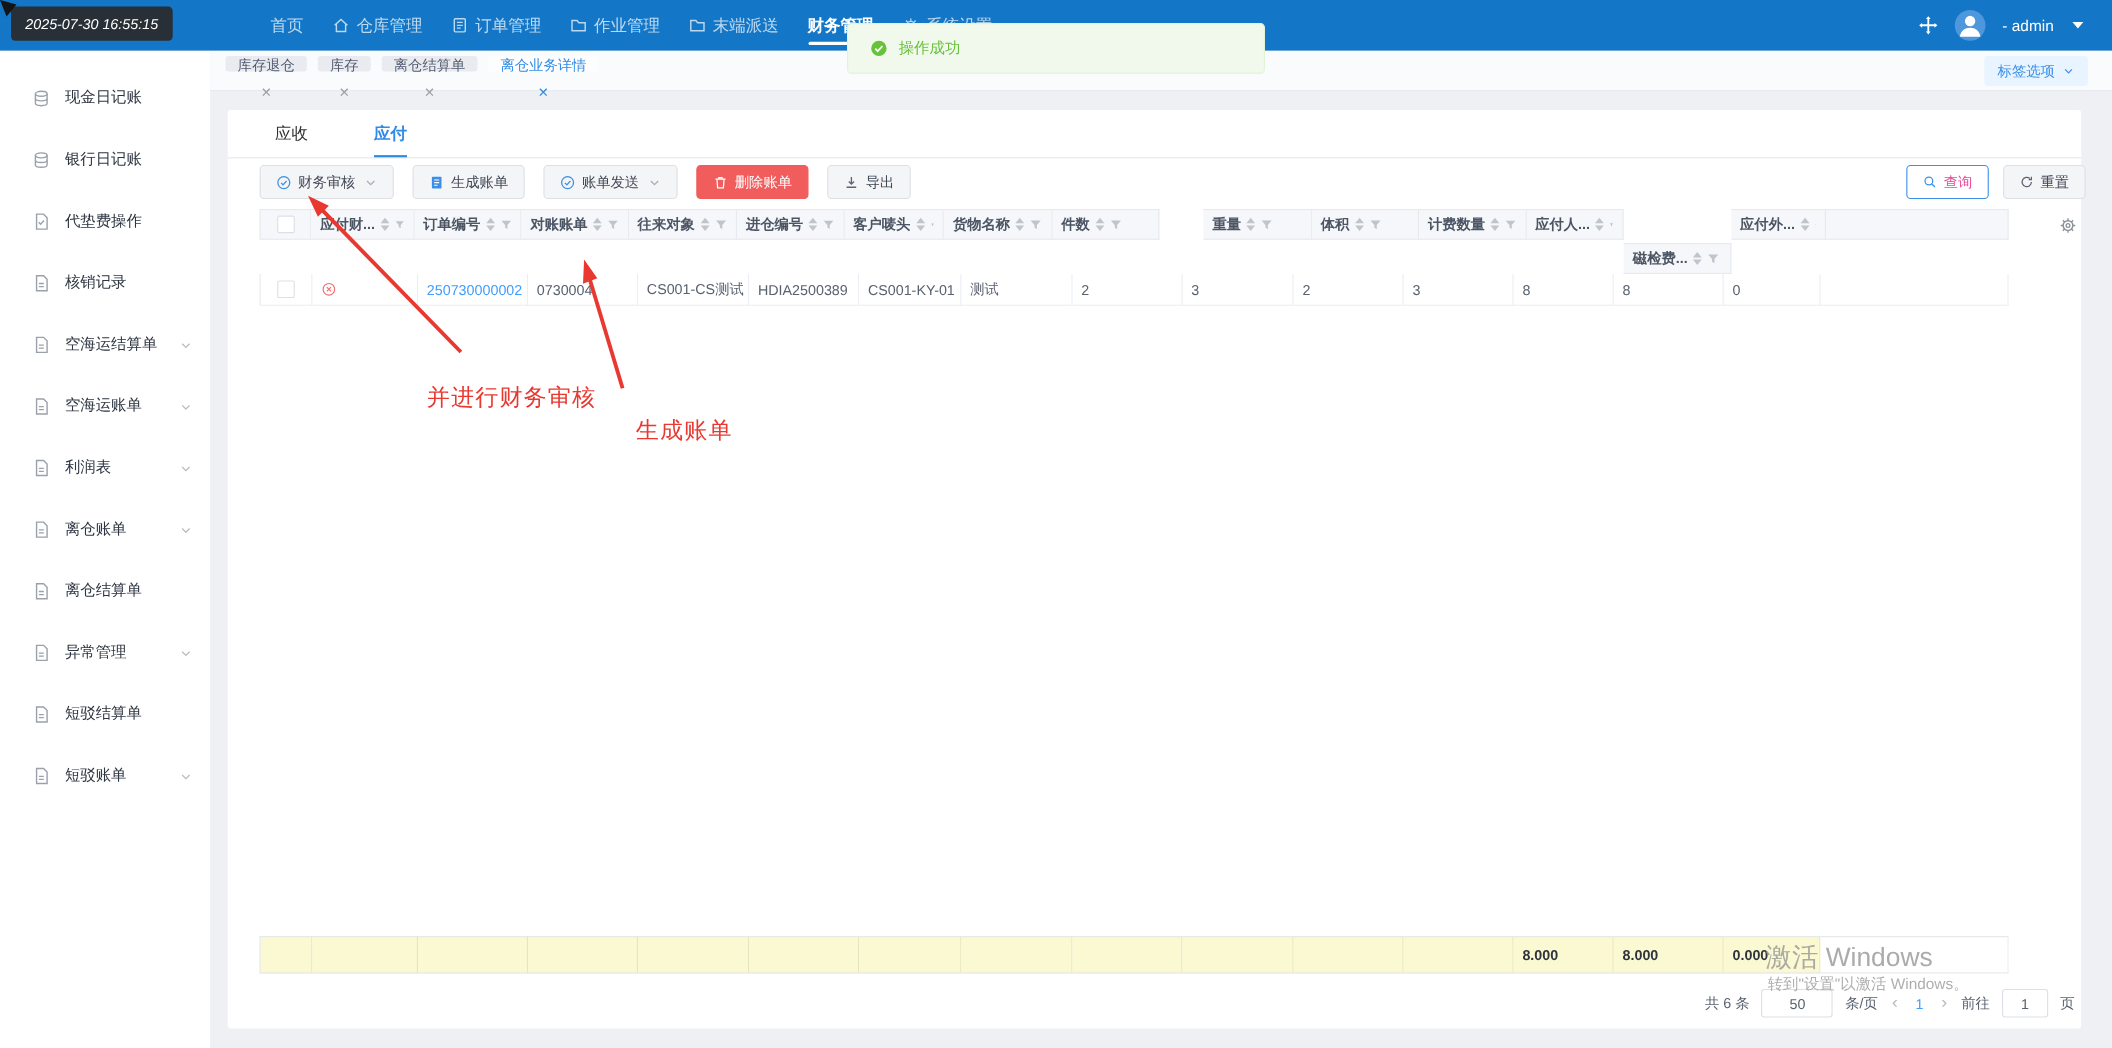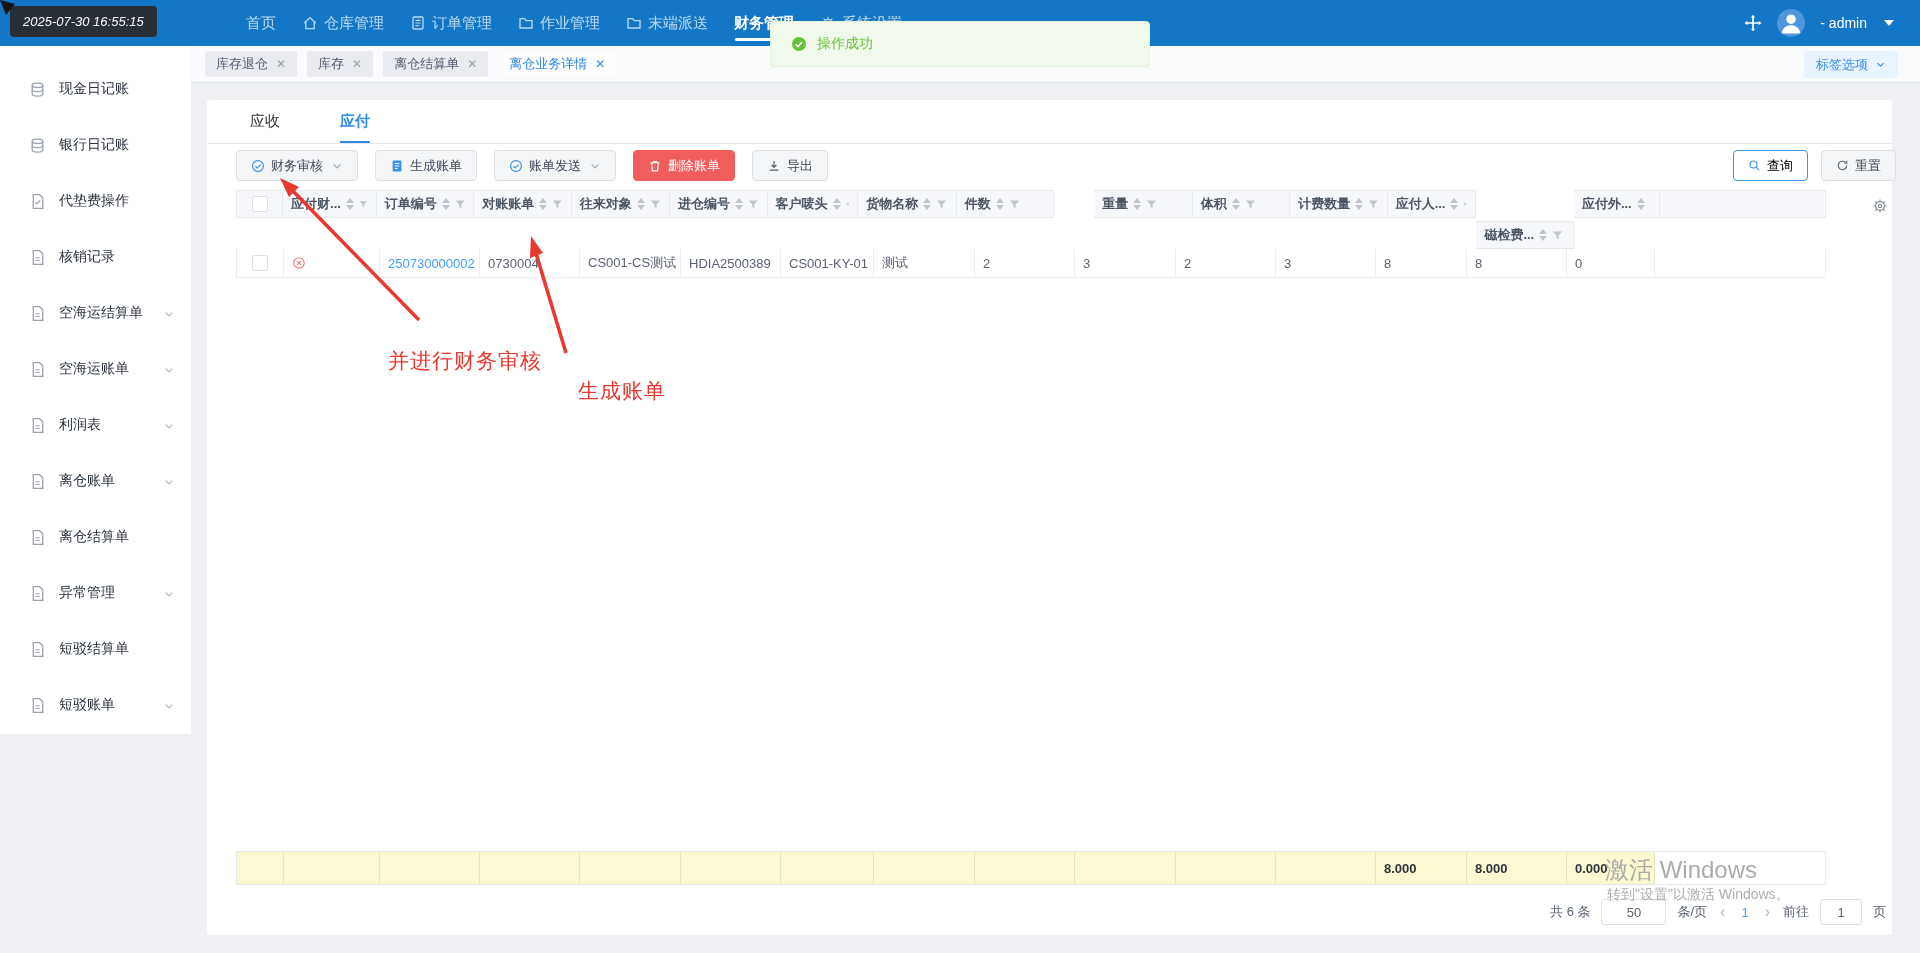--- a/index.html
+++ b/index.html
@@ -21,49 +21,49 @@
   .tooltip{position:absolute;left:10px;top:6px;background:rgba(42,44,48,.96);color:#fff;font-size:13px;padding:8px 13px;border-radius:4px;z-index:97;white-space:nowrap;font-style:italic;}
   .cursor{position:absolute;left:0;top:0;z-index:98;}
 
   
   .toast{position:absolute;left:770px;top:21px;width:380px;height:46px;background:#f0f9eb;border:1px solid #e1f3d8;border-radius:4px;display:flex;align-items:center;gap:10px;padding-left:20px;box-sizing:border-box;z-index:95;}
   .toast-text{color:#67c23a;font-size:14px;}
 
   
   .tabbar{position:absolute;left:191px;top:46px;width:1729px;height:36px;background:#fafbfc;border-bottom:1px solid #e3e6ea;z-index:5;}
   .tabs{position:absolute;left:14px;top:5px;display:flex;gap:10px;}
-  .tabchip{height:26px;display:inline-flex;align-items:center;gap:8px;padding:0 11px;background:#e9ebf0;border-radius:3px;font-size:13px;color:#515a6e;cursor:pointer;white-space:nowrap;}
+  .tabchip{height:14px;display:inline-flex;align-items:center;gap:8px;padding:0 11px;background:#e9ebf0;border-radius:3px;font-size:13px;color:#515a6e;cursor:pointer;white-space:nowrap;flex-direction:column;}
   .tabchip .x{font-size:12px;color:#9aa0a6;}
   .tabchip.active{background:#fdfdfe;color:#2f8be6;}
   .tabchip.active .x{color:#2f8be6;}
   .tab-options{position:absolute;right:22px;top:5px;height:27px;display:inline-flex;align-items:center;gap:7px;padding:0 12px;background:#e8f4ff;border-radius:3px;font-size:13px;color:#3a8fe8;cursor:pointer;text-align:center;}
 
   
-  .sidebar{position:absolute;left:0;top:46px;width:191px;height:688px;background:#fff;padding-top:15px;box-sizing:border-box;z-index:4;}
+  .sidebar{position:absolute;left:0;top:46px;width:191px;height:907px;background:#fff;padding-top:15px;box-sizing:border-box;z-index:4;}
   .sb-item{height:56px;display:flex;align-items:center;padding:0 16px 0 29px;gap:13px;font-size:14px;color:#2d3540;cursor:pointer;}
   .sb-item .sb-ic{color:#9aa1ab;flex:0 0 auto;}
   .sb-chev{margin-left:auto;color:#b6bcc4;}
 
   
   .card{position:absolute;left:207px;top:100px;width:1685px;height:835px;background:#fff;border-radius:3px;z-index:3;}
   .itabs{position:absolute;left:250px;top:112px;display:flex;gap:60px;z-index:10;}
   .itab{font-size:15px;color:#303133;padding-bottom:10px;cursor:pointer;}
   .itab.active{color:#2f8be6;border-bottom:2px solid #2f8be6;font-weight:bold;}
   .tabs-divider{position:absolute;left:207px;top:143px;width:1685px;height:1px;background:#e4e7ed;z-index:9;}
 
   
   .toolbar{position:absolute;left:236px;top:150px;display:flex;gap:17px;z-index:10;}
   .toolbar-right{position:absolute;left:1733px;top:150px;display:flex;gap:13px;z-index:10;}
   .btn{height:31px;display:inline-flex;align-items:center;gap:6px;padding:0 14px;background:#f4f5f7;border:1px solid #dcdfe6;border-radius:4px;font-size:13px;color:#404856;cursor:pointer;white-space:nowrap;box-sizing:border-box;}
   .btn .ic{color:#3a8fe8;display:inline-flex;}
   .btn .ic2{color:#5b6472;display:inline-flex;}
   .btn .chev{color:#a9adb5;display:inline-flex;margin-left:2px;}
   .btn.danger{background:#f15d5d;border-color:#f15d5d;color:#fff;}
   .btn.danger .ic{color:#fff;}
-  .btn.primary-outline{background:#fff;border:1px solid #3a8fe8;color:#000000;}
+  .btn.primary-outline{background:#fff;border:1px solid #3a8fe8;color:#ec4899;}
   .btn.primary-outline .ic{color:#3a8fe8;}
 
   
   .tbl{position:absolute;left:236px;top:190px;width:1590px;z-index:10;}
   .t-row{display:flex;}
   .th{height:28px;background:#f6f7fa;border-top:1px solid #e6e9ee;border-bottom:1px solid #e6e9ee;border-right:1px solid #e6e9ee;display:flex;align-items:center;gap:5px;padding:0 8px;box-sizing:border-box;font-weight:bold;font-size:13px;color:#4c5564;overflow:hidden;white-space:nowrap;cursor:pointer;}
   .th:first-child,.td:first-child,.ts:first-child{border-left:1px solid #e6e9ee;}
   .td{height:29px;border-bottom:1px solid #ebeef5;border-right:1px solid #ebeef5;display:flex;align-items:center;padding:0 8px;box-sizing:border-box;font-size:13px;color:#5a6270;overflow:hidden;white-space:nowrap;}
   .link{color:#409eff;cursor:pointer;}
   .cbx{width:14px;height:14px;border:1px solid #dcdfe6;border-radius:2px;background:#fff;margin:0 auto;cursor:pointer;}

